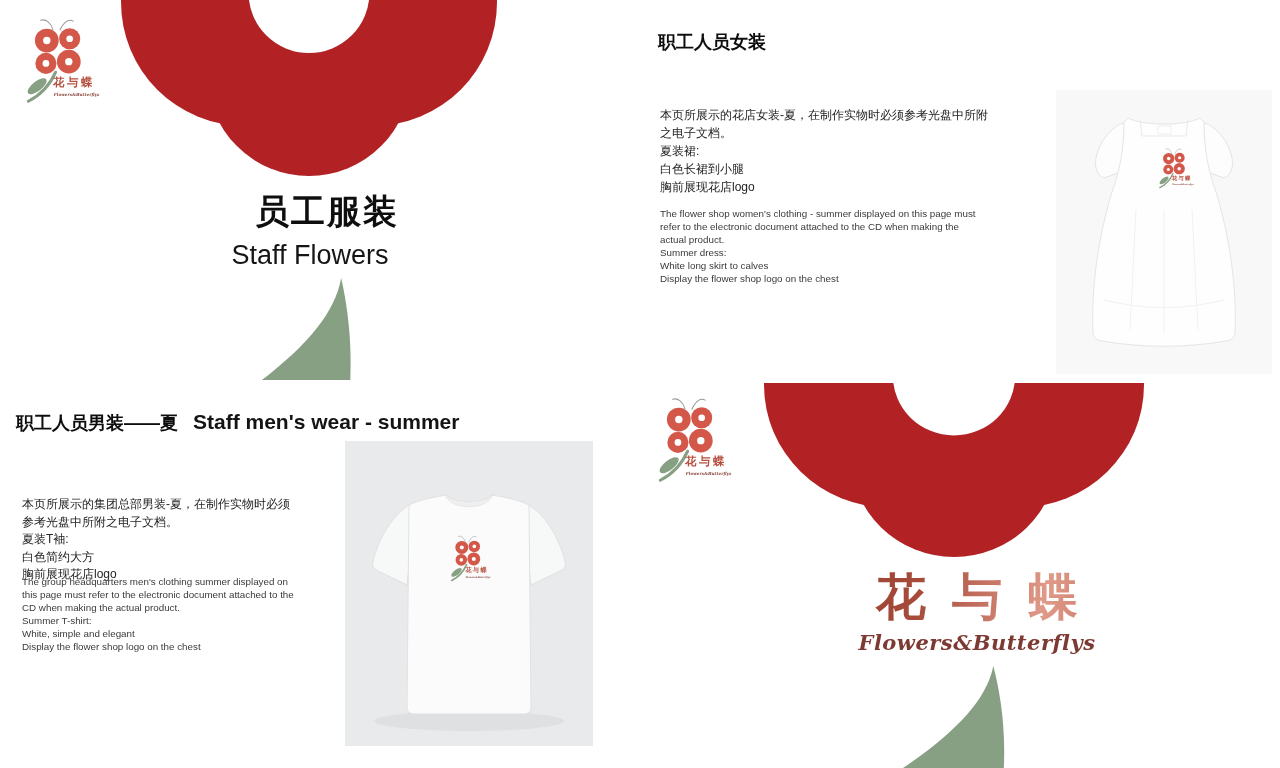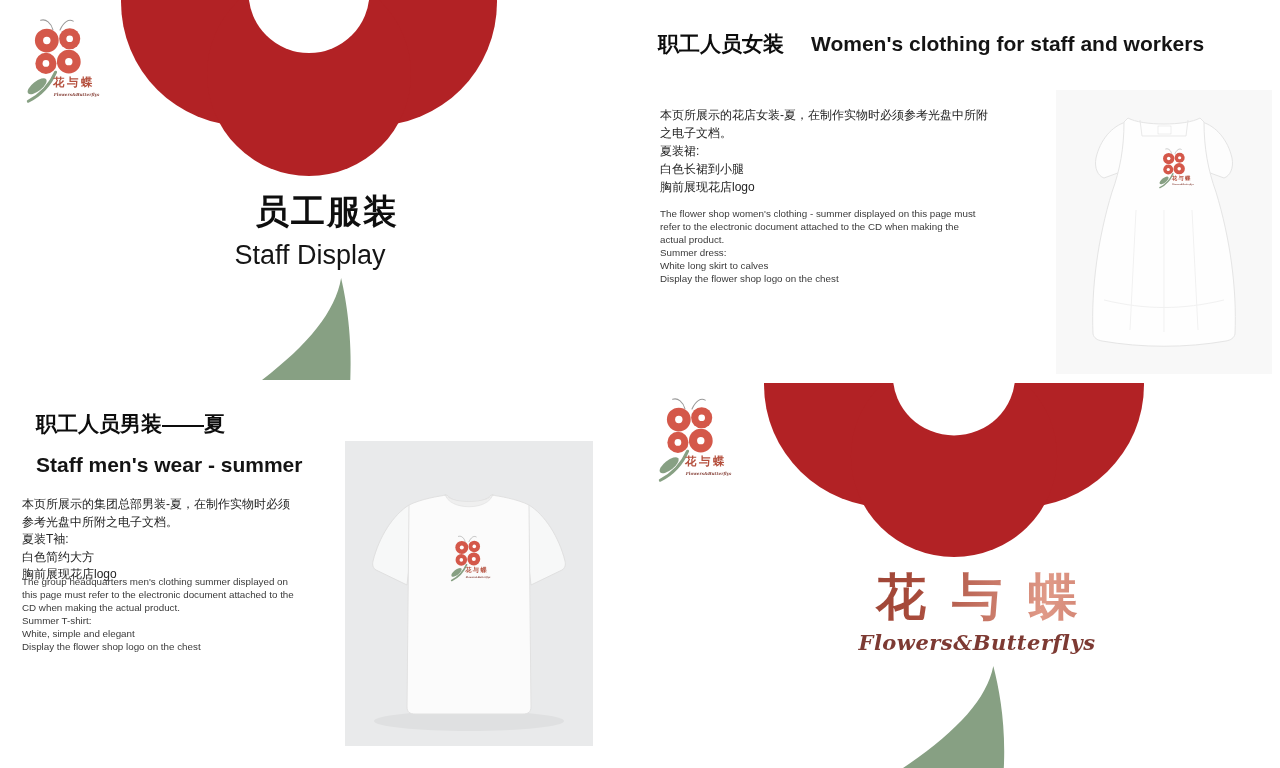--- a/index.html
+++ b/index.html
@@ -11,24 +11,24 @@
   svg{display:block;}
 
   
   .cover-title-cn{left:137px;top:189px;width:380px;text-align:center;
     font-size:34px;font-weight:700;letter-spacing:2px;color:#0e0e0e;}
   .cover-title-en{left:120px;top:240px;width:380px;text-align:center;
     font-size:27px;font-weight:500;color:#151515;}
 
   
   .sec-heading{display:flex;align-items:baseline;white-space:nowrap;}
-  .sec-heading .cn{font-size:21px;font-weight:700;color:#0d0d0d;}
+  .sec-heading .cn{font-size:18px;font-weight:700;color:#0d0d0d;}
   .sec-heading .en{font-size:21px;font-weight:600;color:#141414;}
   .women-heading{left:658px;top:30px;gap:27px;}
-  .men-heading{left:36px;top:410px;gap:15px;flex-direction:column;}
+  .men-heading{left:16px;top:410px;gap:15px;}
 
   
   .desc{white-space:pre-line;}
   .desc-cn{font-size:12px;line-height:18px;color:#242424;}
   .desc-en{font-size:9.8px;line-height:12.9px;color:#3a3a3a;margin-top:12px;}
   .women-desc-cn{left:660px;top:106px;width:336px;}
   .women-desc-en{left:660px;top:196px;width:316px;}
   .men-desc-cn{left:22px;top:496px;width:278px;line-height:17.5px;}
   .men-desc-en{left:22px;top:564px;width:272px;}
 
@@ -86,29 +86,28 @@
 
   <svg class="abs" style="left:16px;top:14px;" width="88" height="90" viewBox="0 0 100 102">
     <use href="#brand-logo-g"></use>
   </svg>
 
   <svg class="abs" style="left:120px;top:0;" width="378" height="178" viewBox="0 0 378 178">
     <use href="#scallop-g"></use>
   </svg>
 
   <div class="abs cover-title-cn">员工服装</div>
-  <div class="abs cover-title-en">Staff Display</div>
+  <div class="abs cover-title-en">Staff Flowers</div>
 
   <svg class="abs" style="left:262px;top:278px;" width="92" height="102" viewBox="0 0 100 110" preserveAspectRatio="none">
     <use href="#leaf-g"></use>
   </svg>
 
   <div class="abs sec-heading women-heading">
     <span class="cn">职工人员女装</span>
-    <span class="en">Women's clothing for staff and workers</span>
   </div>
 
   <div class="abs desc desc-cn women-desc-cn">本页所展示的花店女装-夏，在制作实物时必须参考光盘中所附之电子文档。
 夏装裙:
 白色长裙到小腿
 胸前展现花店logo</div>
   <div class="abs desc desc-en women-desc-en">The flower shop women's clothing - summer displayed on this page must refer to the electronic document attached to the CD when making the actual product.
 Summer dress:
 White long skirt to calves
 Display the flower shop logo on the chest</div>

